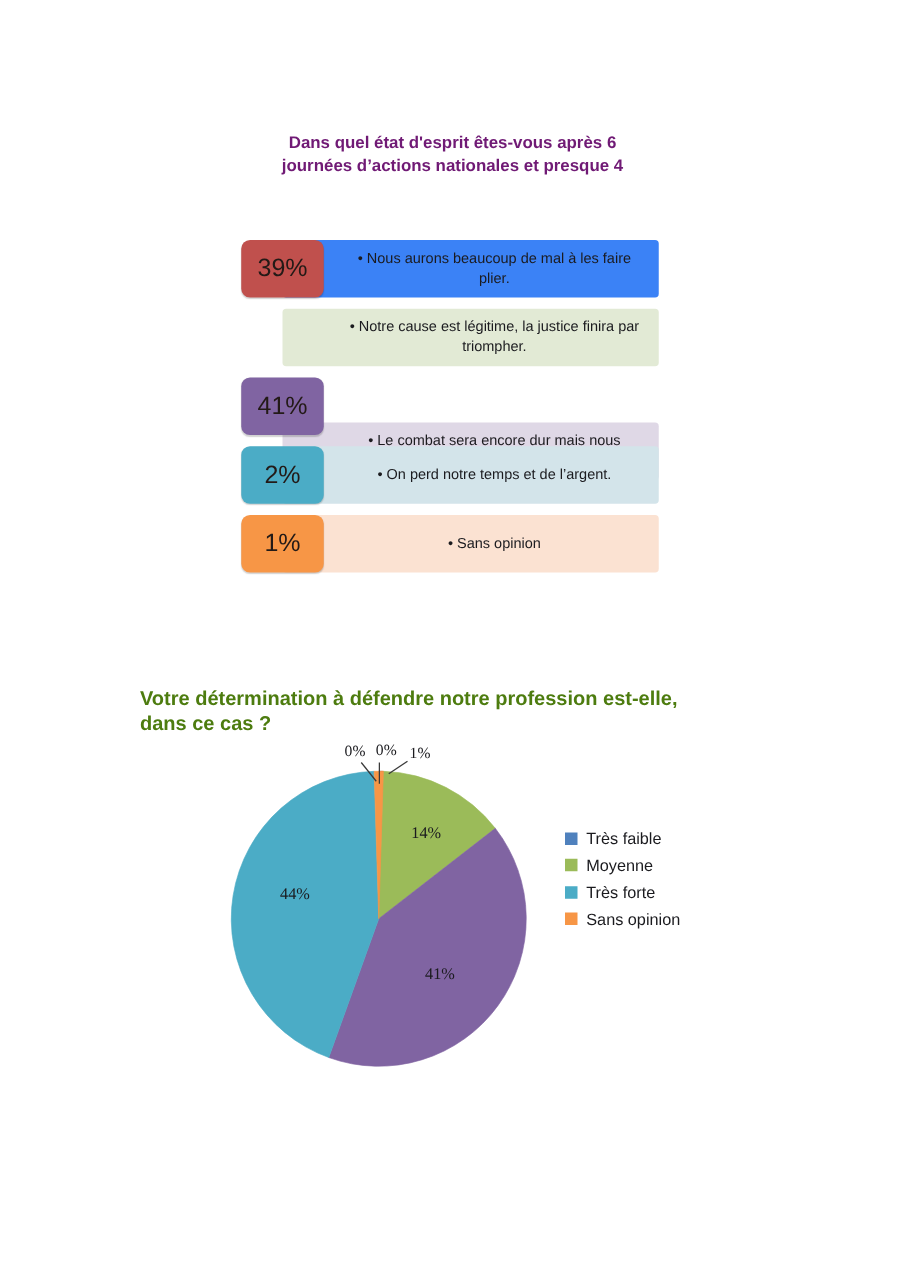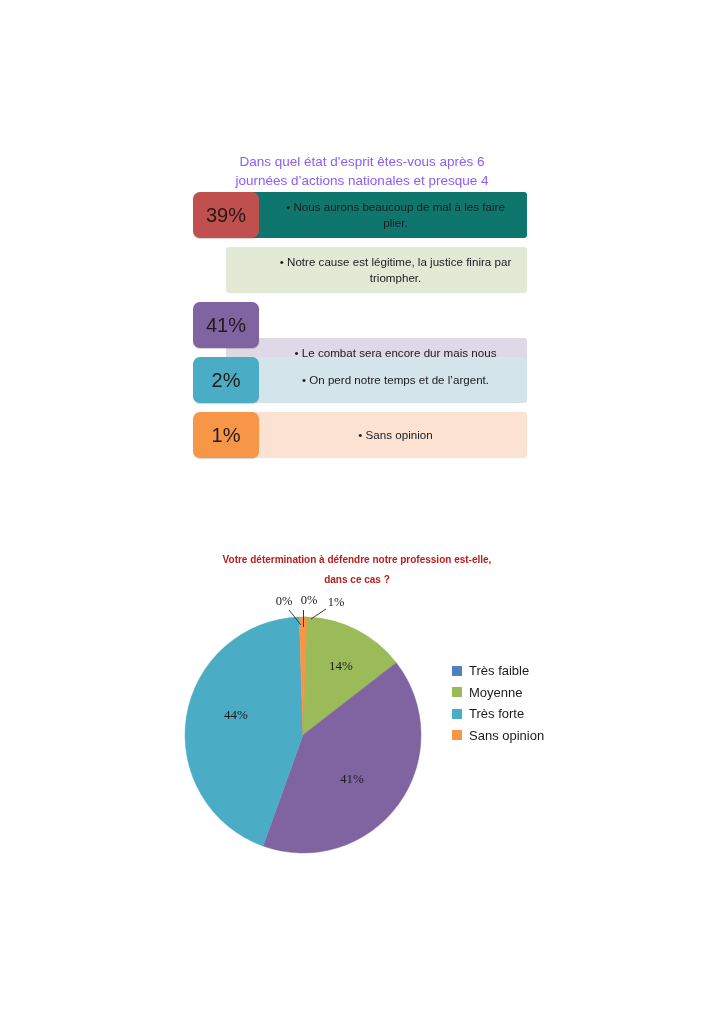--- a/index.html
+++ b/index.html
@@ -23,24 +23,23 @@
   }
 
   
   .q1-title {
     position: absolute;
     left: 182px;
     top: 104px;
     width: 360px;
     text-align: center;
     font-size: 13.5px;
-    font-weight: normal;
+    font-weight: bold;
     line-height: 19px;
-    color: #8b5cf6;
-    margin-top: 48px;
+    color: #701a75;
   }
 
   .bars {
     position: absolute;
     left: 193px;
     top: 192px;
     width: 334px;
   }
   .bar-row {
     position: relative;
@@ -80,25 +79,24 @@
     color: #231a17;
     box-shadow: 0 1px 1px rgba(0,0,0,0.18);
   }
 
   
   .q2-title {
     position: absolute;
     left: 112px;
     top: 550px;
     width: 490px;
-    text-align: center;
-    font-size: 10px;
+    font-size: 16px;
     font-weight: bold;
     line-height: 20px;
-    color: #b91c1c;
+    color: #4d7c0f;
   }
 
   .pie-wrap {
     position: absolute;
     left: 150px;
     top: 585px;
     width: 310px;
     height: 290px;
   }
   .pie-svg { display: block; }
@@ -142,21 +140,21 @@
 <div class="page">
 
   <div class="q1-title">
     <div>Dans quel état d'esprit êtes-vous après 6</div>
     <div>journées d’actions nationales et presque 4</div>
   </div>
 
   <div class="bars">
 
     <div class="bar-row">
-      <div class="bar-panel" style="background: #0f766e;">
+      <div class="bar-panel" style="background: #3b82f6;">
         <div class="bar-panel-text">• Nous aurons beaucoup de mal à les faire plier.</div>
       </div>
       <div class="bar-tile" style="background: rgb(192, 80, 77);">
         <span>39%</span>
       </div>
     </div>
 
     <div class="bar-row">
       <div class="bar-panel" style="background: rgb(226, 234, 213);">
         <div class="bar-panel-text">• Notre cause est légitime, la justice finira par triompher.</div>

